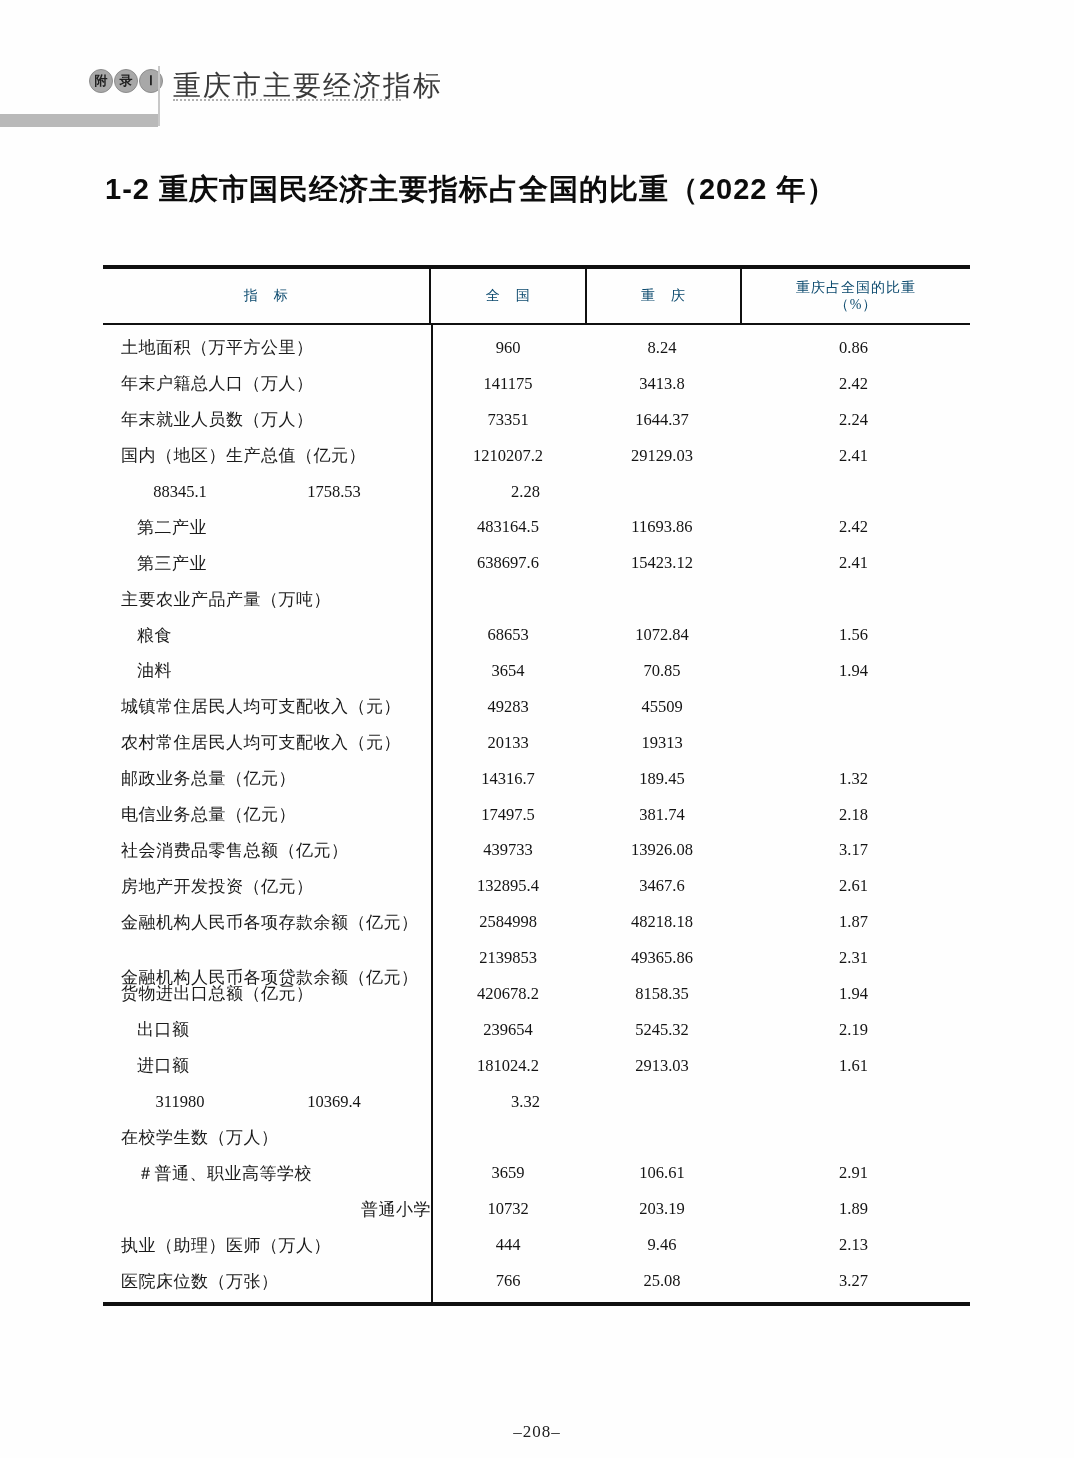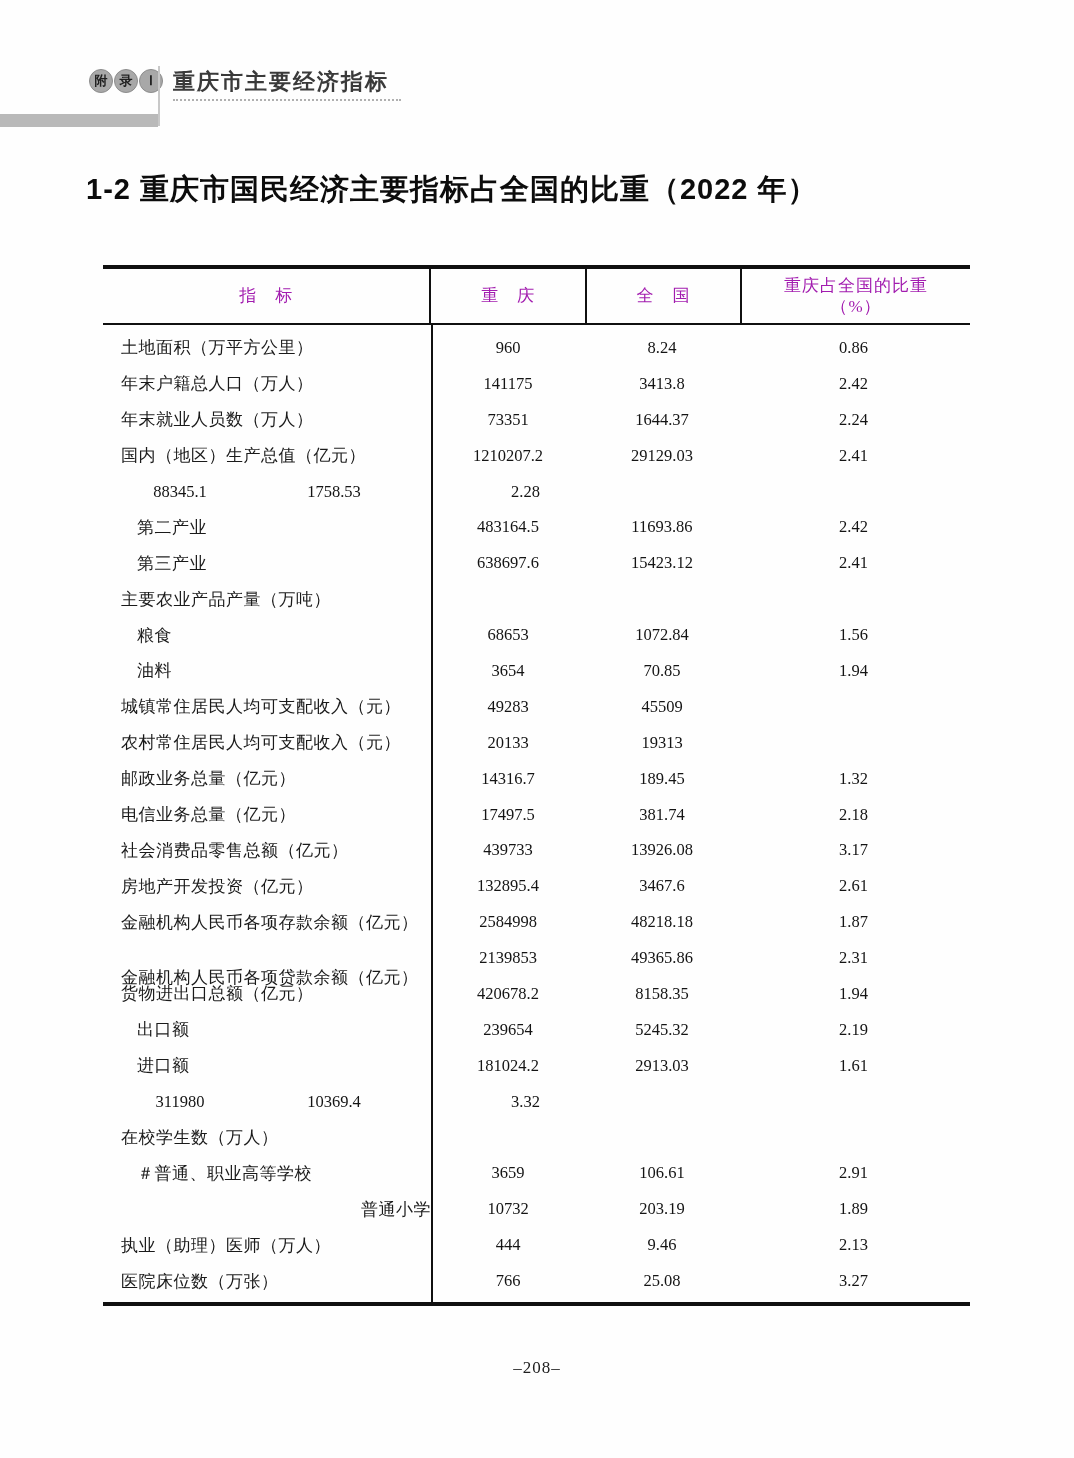--- a/index.html
+++ b/index.html
@@ -29,48 +29,48 @@
     display: flex; align-items: center; justify-content: center;
     font-family: "Liberation Serif", serif;
   }
   .header-vdiv {
     position: absolute; left: 158px; top: 0;
     width: 2px; height: 60px; background: #c8c8c8;
   }
   .section-title {
     position: absolute; left: 173px; top: 1px;
     font-family: "Liberation Sans", "DejaVu Sans", sans-serif;
-    font-size: 22px; font-weight: 700; color: #3a3a3a;
+    font-size: 28px; font-weight: 400; color: #3a3a3a;
     letter-spacing: 2px; white-space: nowrap;
   }
   .dotted-underline {
     position: absolute; left: 173px; top: 33px;
     width: 228px; height: 0;
     border-bottom: 2px dotted #b0b0b0;
   }
 
   
   .main-title {
-    position: absolute; left: 86px; top: 170px;
+    position: absolute; left: 105px; top: 170px;
     font-family: "Liberation Sans", "DejaVu Sans", sans-serif;
     font-size: 29px; font-weight: 800; color: #0c0c0c;
     letter-spacing: 1px; white-space: nowrap;
   }
 
   
   .stat-table {
     position: absolute; left: 103px; top: 265px;
     width: 867px;
     border-top: 4px solid #101010;
     border-bottom: 4px solid #101010;
   }
   .thead {
     display: flex; height: 54px;
     border-bottom: 2px solid #101010;
-    font-size: 17px; color: #a21caf;
+    font-size: 14px; color: #0c4a6e;
   }
   .th {
     display: flex; flex-direction: column;
     align-items: center; justify-content: center;
     line-height: 1.25; letter-spacing: 1px;
   }
   .th-indicator { width: 328px; border-right: 2px solid #101010; }
   .th-national  { width: 154px; border-right: 2px solid #101010; }
   .th-chongqing { width: 154px; border-right: 2px solid #101010; }
   .th-share     { width: 229px; }
@@ -89,21 +89,21 @@
   .c-num {
     text-align: center; font-size: 16.5px; color: #141414;
     font-family: "Liberation Serif", "DejaVu Serif", serif;
   }
   .c-nat   { width: 154px; }
   .c-cq    { width: 154px; }
   .c-share { width: 229px; }
 
   
   .page-footer {
-    position: absolute; left: 0; top: 1358px; width: 1074px;
+    position: absolute; left: 0; top: 1422px; width: 1074px;
     text-align: center; font-size: 17px; color: #202020;
     letter-spacing: 1px;
   }
 </style>
 </head>
 <body>
 
 <div class="page-header">
   <div class="gray-bar"></div>
   <div class="badge">
@@ -116,25 +116,25 @@
   <div class="dotted-underline"></div>
 </div>
 
 <div class="main-title">1-2  重庆市国民经济主要指标占全国的比重（2022 年）</div>
 
 <div class="stat-table">
   <div class="thead">
     <div class="th th-indicator">
       <span>指　标</span>
     </div>
+    <div class="th th-national">
+      <span>全　国</span>
+    </div>
     <div class="th th-chongqing">
       <span>重　庆</span>
-    </div>
-    <div class="th th-national">
-      <span>全　国</span>
     </div>
     <div class="th th-share">
       <span>重庆占全国的比重</span>
       <span>（%）</span>
     </div>
   </div>
   <div class="tbody">
     <div class="body-vline"></div>
 
   <div class="trow">

